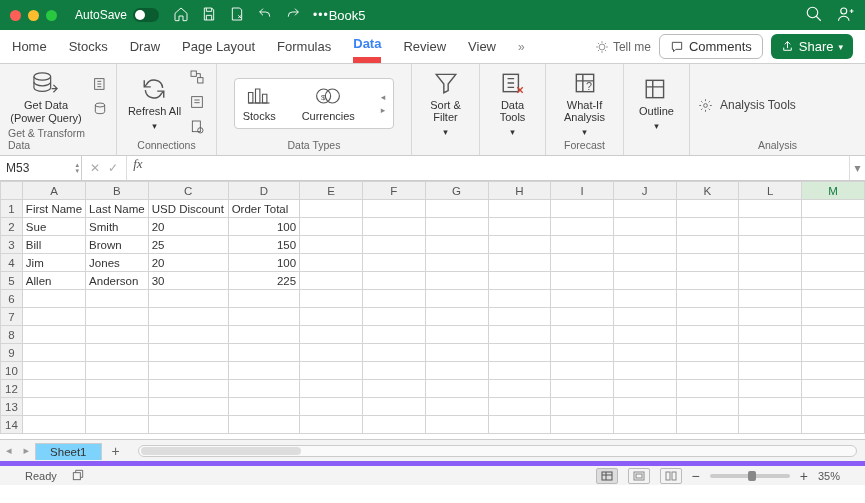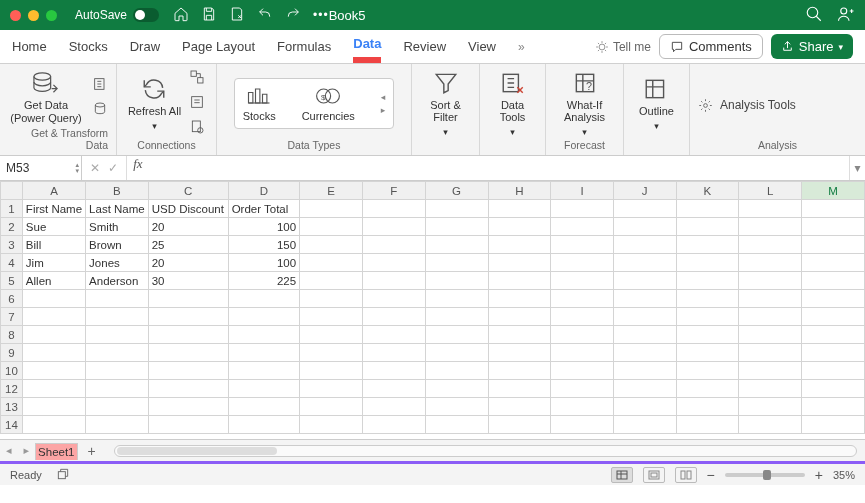--- a/index.html
+++ b/index.html
@@ -22,21 +22,21 @@
   .tab.active { color:#3b82f6; font-weight:600; border-bottom:6px solid #ef4444; }
   .tab-right { margin-left:auto; display:flex; gap:8px; align-items:center; }
   .tellme { display:flex; gap:4px; align-items:center; color:#666; }
   .btn-outline { border:1px solid #bbb; border-radius:6px; padding:4px 10px; display:flex; gap:5px; align-items:center; font-size:13px; background:#fff;}
   .btn-share { background:#107c41; color:#fff; border:none; border-radius:6px; padding:5px 10px; display:flex; gap:5px; align-items:center; font-size:13px;}
   .chev { font-size:9px; }
 
   .ribbon { height:92px; background:#f4f4f4; border-bottom:1px solid #ccc; display:flex; }
   .group { border-right:1px solid #d8d8d8; padding:4px 8px 2px; display:flex; flex-direction:column; align-items:center; justify-content:space-between; }
   .group-body { flex:1; display:flex; align-items:center; gap:8px; }
-  .group-label { font-size:10.5px; color:#666; padding-bottom:2px;text-align:right; }
+  .group-label { font-size:10.5px; color:#666; padding-bottom:2px; }
   .vbtn { display:flex; flex-direction:column; align-items:center; gap:3px; text-align:center; font-size:11px; color:#333; cursor:pointer; line-height:1.15; }
   .vbtn svg { stroke:#555; fill:none; stroke-width:1.3; }
   .mini svg { width:16px; height:16px; stroke:#555; fill:none; stroke-width:1.3; }
   .mini { display:flex; flex-direction:column; gap:6px; }
   .dtypes-box { border:1px solid #ccc; border-radius:4px; background:#fff; padding:6px 8px; display:flex; gap:26px; align-items:center; }
   .dtypes-box .vbtn svg { width:28px; height:22px; }
 
   .namebox-row { height:25px; display:flex; border-bottom:1px solid #ccc; align-items:stretch; }
   .namebox { width:82px; border-right:1px solid #ccc; display:flex; align-items:center; padding-left:6px; font-size:12px; position:relative;}
   .nb-spin { position:absolute; right:2px; display:flex; flex-direction:column; font-size:7px; color:#888; line-height:6px;}
@@ -50,26 +50,26 @@
   .sheet th, .sheet td { border:1px solid #d4d4d4; height:18px; font-size:11.5px; font-weight:normal; padding:0 3px; background:#fff; }
   .sheet thead th { background:#f0f0f0; text-align:center; color:#555; }
   .sheet thead th.active { background:#d8ead8; color:#107c41; }
   .sheet tbody th { background:#f0f0f0; text-align:center; width:22px; color:#555; }
   .corner { background:#f0f0f0 !important; width:22px; }
   .sheet td { text-align:left; white-space:nowrap; overflow:hidden; }
   .sheet td.num { text-align:right;margin-left:40px; }
 
   .sheet-tabs { height:22px; border-top:1px solid #ccc; background:#f4f4f4; display:flex; align-items:center; }
   .nav-ar { padding:0 6px; color:#999; font-size:11px; cursor:pointer; display:flex; align-items:center; }
-  .sheet-tab { background:#fca5a5; border:1px solid #ccc; border-bottom:none; padding:2px 2px; font-size:11.5px; border-radius:0 0 0 0; position:relative; top:1px;}
+  .sheet-tab { background:#7dd3fc; border:1px solid #ccc; border-bottom:none; padding:2px 14px; font-size:11.5px; border-radius:0 0 0 0; position:relative; top:1px;}
   .add-sheet { padding:0 10px; color:#666; font-size:14px; cursor:pointer; }
   .hscroll { flex:1; margin:0 8px; height:12px; border:1px solid #ccc; border-radius:7px; background:#fafafa; position:relative;}
   .hscroll::before { content:""; position:absolute; left:2px; top:1px; width:160px; height:8px; background:#ddd; border-radius:5px;}
 
-  .status { height:24px; background:#f4f4f4; border-top:3px solid #8b5cf6; display:flex; align-items:center; padding:0 10px; font-size:11px; color:#555; gap:14px;}
+  .status { height:24px; background:#f4f4f4; border-top:5px solid #8b5cf6; display:flex; align-items:center; padding:0 25px; font-size:11px; color:#555; gap:14px;}
   .status .right { margin-left:auto; display:flex; align-items:center; gap:10px;}
   .viewbtn { width:22px; height:16px; border:1px solid #bbb; display:flex; align-items:center; justify-content:center; border-radius:2px; }
   .viewbtn.active { background:#ddd; }
   .zoom-slider { width:80px; height:4px; background:#ccc; border-radius:2px; position:relative;}
   .zoom-slider::after { content:""; position:absolute; left:38px; top:-3px; width:8px; height:10px; background:#888; border-radius:2px;}
 </style>
 </head>
 <body>
 
 <div class="titlebar">

